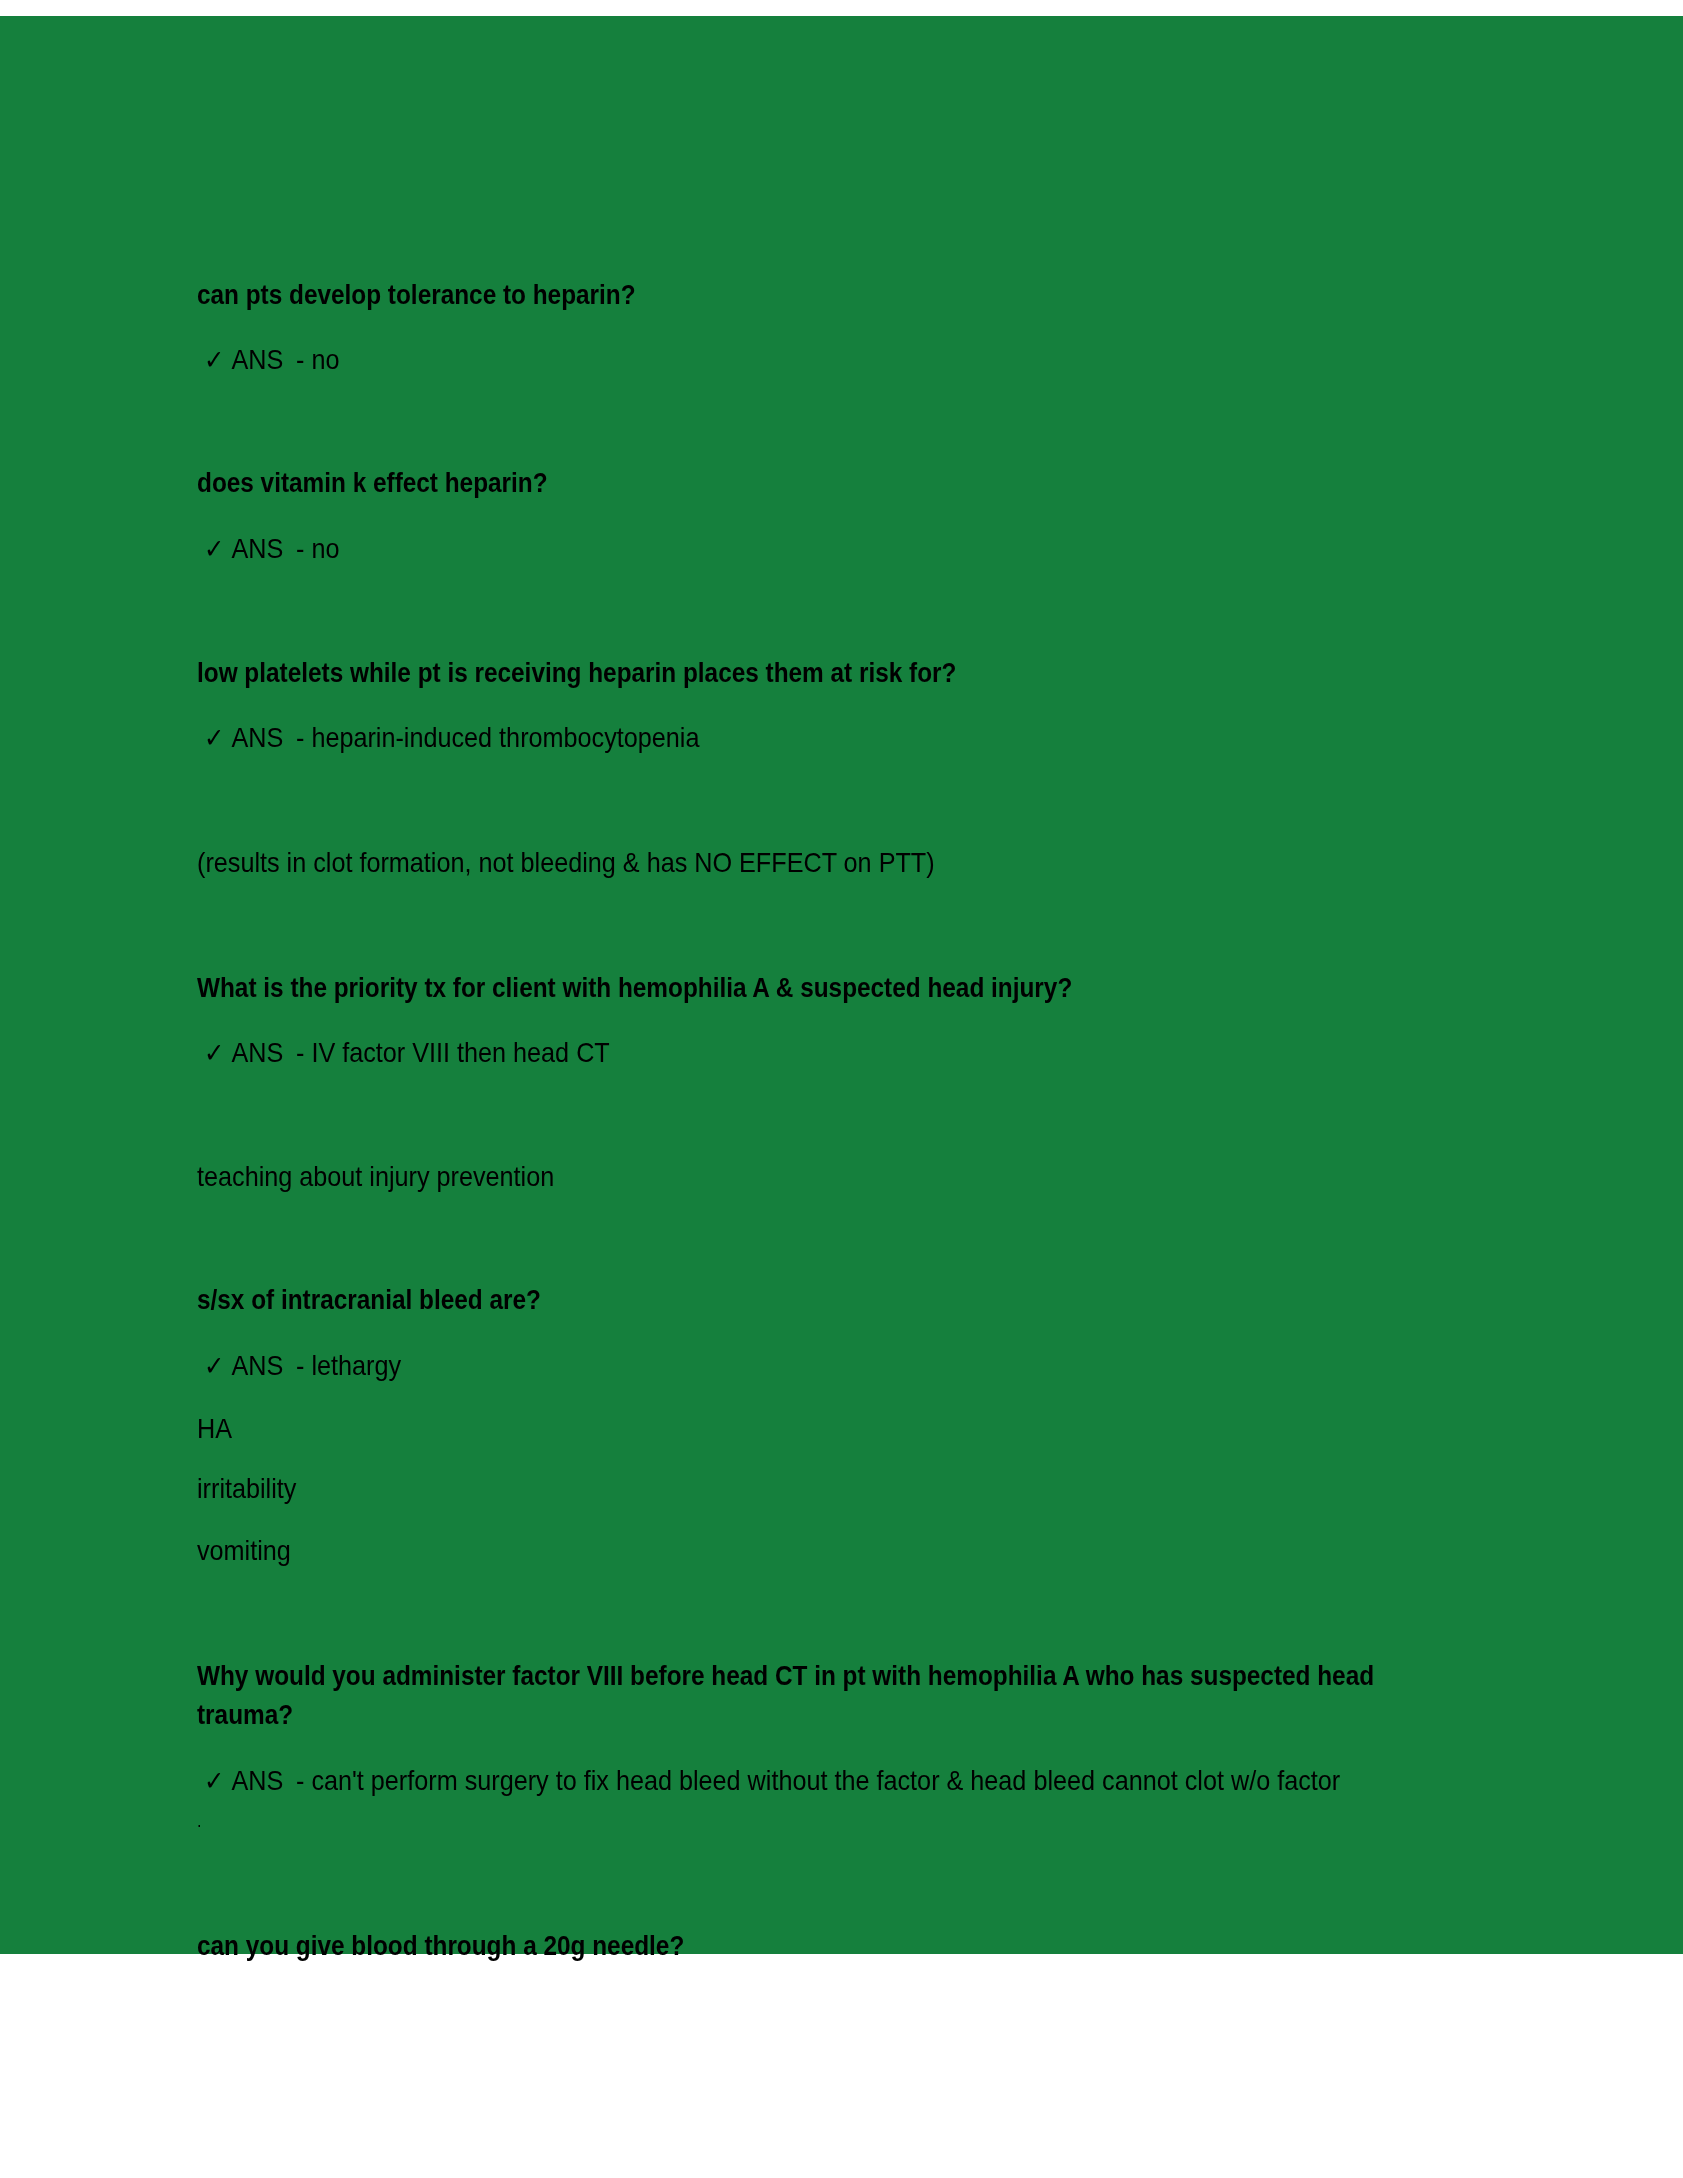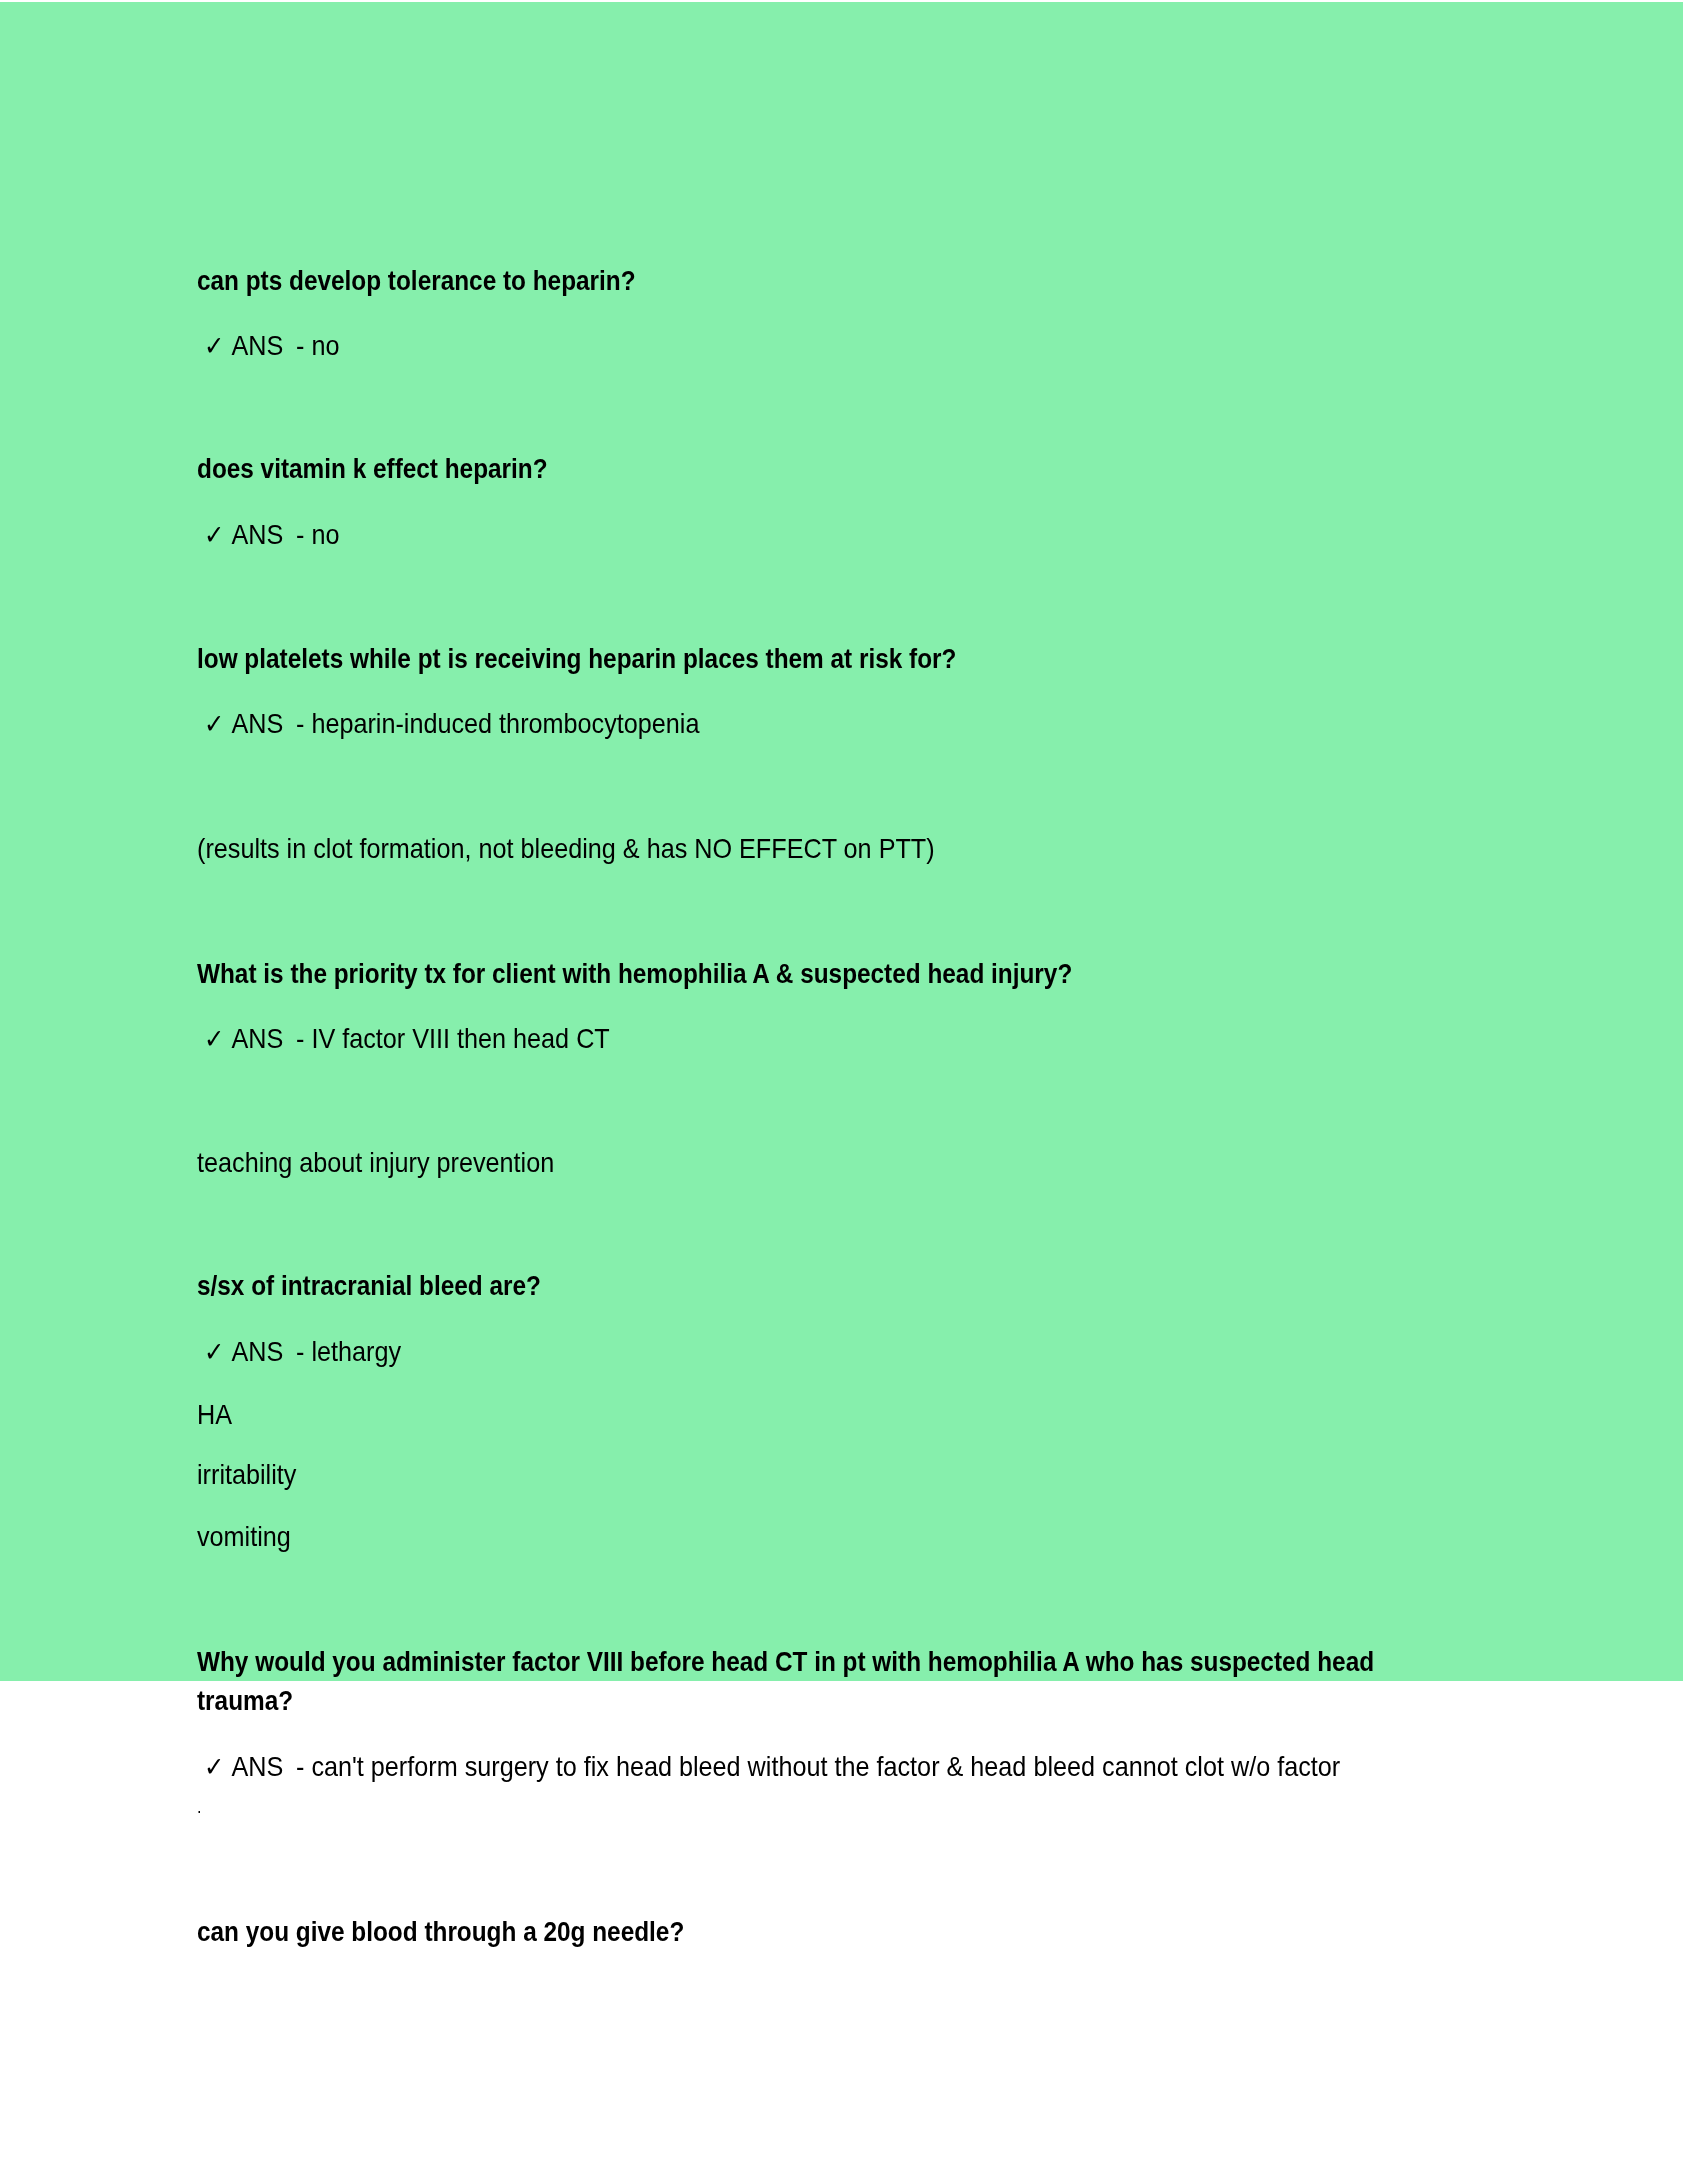--- a/index.html
+++ b/index.html
@@ -1,17 +1,17 @@
 <!DOCTYPE html>
 <html><head>
 <meta charset="utf-8">
 <style>
   html, body { margin: 0; padding: 0; background: #ffffff; }
   body { width: 1683px; height: 2178px; position: relative; overflow: hidden; }
-  #page { position: absolute; left: 0; top: 2px; width: 1683px; height: 1679px; background: #86efac; }
+  #page { position: absolute; left: 0; top: 16px; width: 1683px; height: 1938px; background: #15803d; }
   .line {
     position: absolute;
     left: 197px;
     height: 40px;
     line-height: 40px;
     font-size: 28px;
     color: #000000;
     white-space: nowrap;
     font-family: "Liberation Sans", sans-serif;
     transform-origin: 0 50%;

